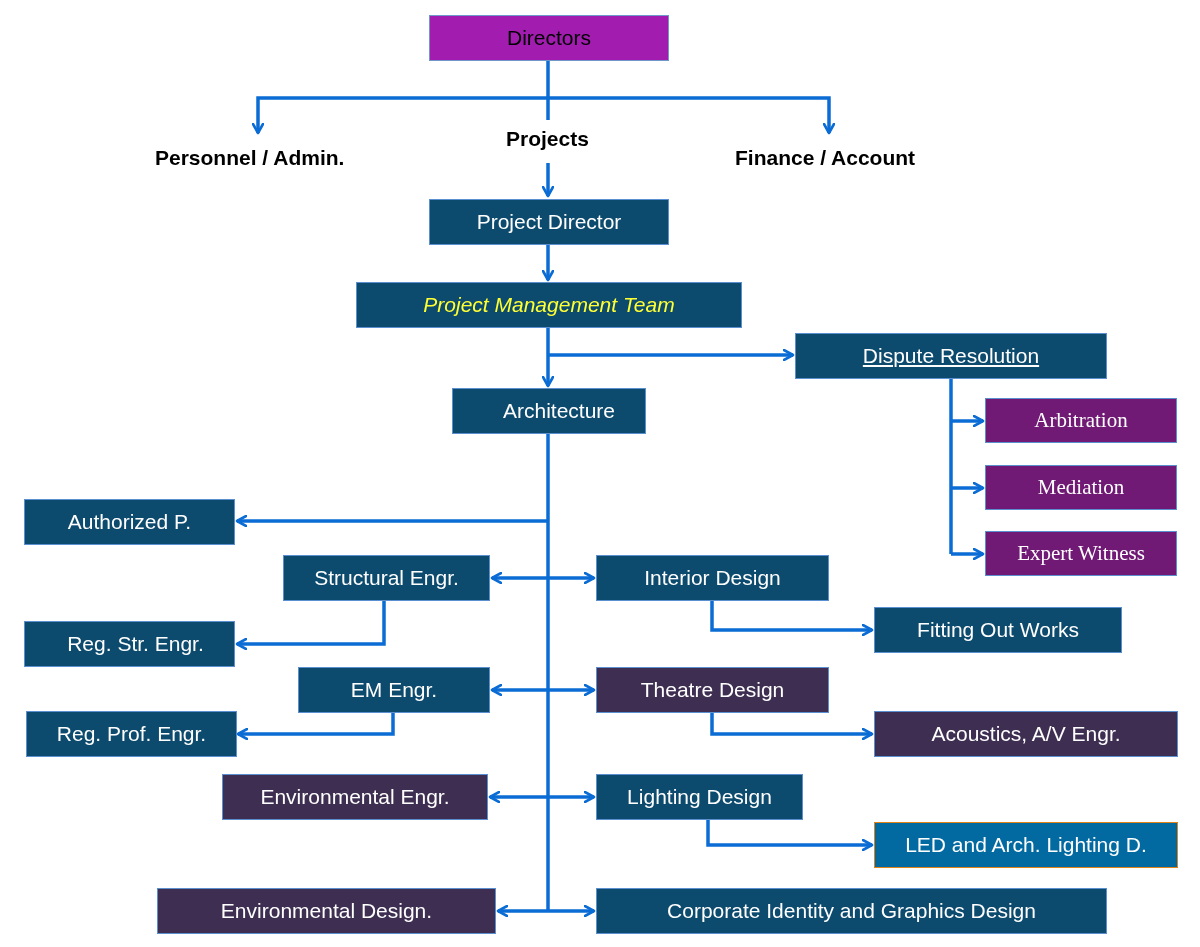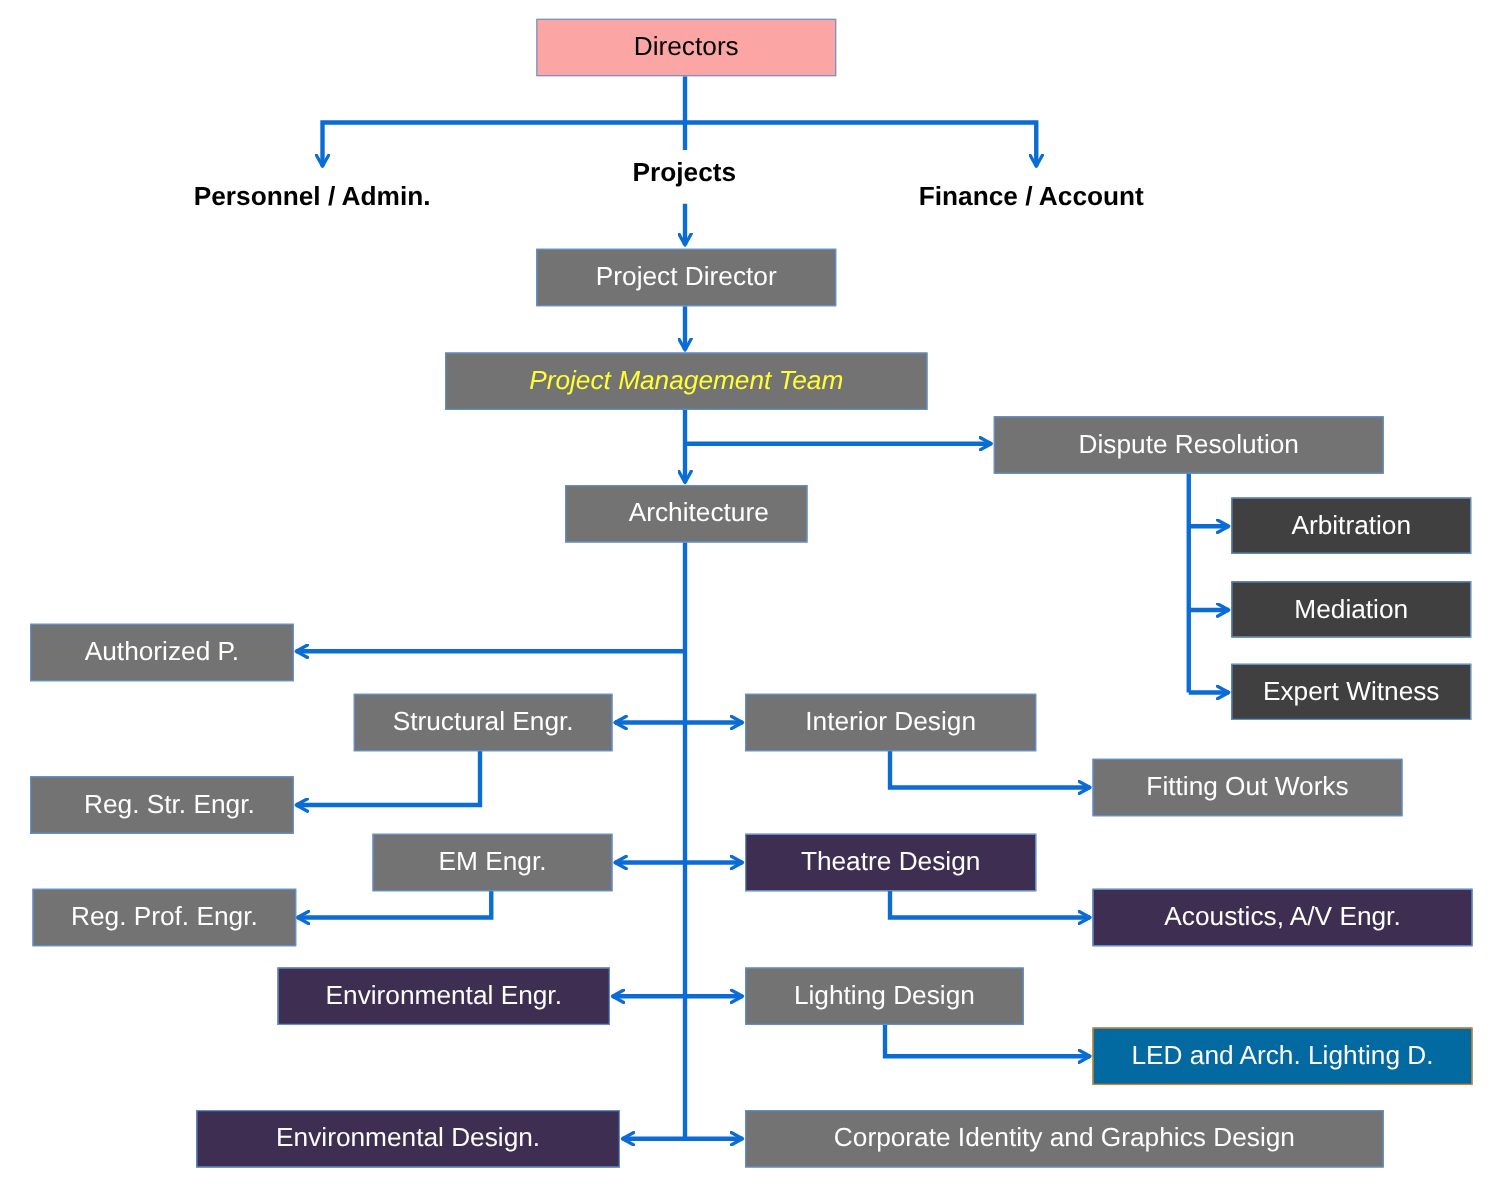--- a/index.html
+++ b/index.html
@@ -2,25 +2,25 @@
 <html><head>
 <meta charset="utf-8">
 <style>
   html, body { margin: 0; padding: 0; background: #ffffff; }
   body { width: 1200px; height: 947px; position: relative; overflow: hidden;
          font-family: "Liberation Sans", "DejaVu Sans", sans-serif; }
   #links { position: absolute; left: 0; top: 0; width: 1200px; height: 947px; }
   .node { position: absolute; box-sizing: border-box; display: flex; align-items: center;
           justify-content: center; color: #ffffff; font-size: 21px; border: 1.5px solid #5b8fd0;
           white-space: nowrap; }
-  .navy { background: #737373; }
+  .navy { background: #0c4a6e; }
   .plum { background: #3e2f52; }
-  .red { background: #404040; }
+  .red { background: #701a75; font-family: Liberation Serif, serif; }
   .orange { background: #0369a1; border-color: #e0841a; }
-  .gold { background: #fca5a5; color: #000000; border-color: #6f98c8; }
+  .gold { background: #a21caf; color: #000000; border-color: #6f98c8; }
   .yellow-text { color: #ffff33; font-style: italic; }
   .label { position: absolute; font-weight: bold; font-size: 21px; color: #000000; white-space: nowrap; }
 </style>
 </head>
 <body>
 
 <svg id="links" xmlns="http://www.w3.org/2000/svg">
   <defs>
     <marker id="ah" viewBox="0 0 12 12" refX="10" refY="6" markerWidth="12" markerHeight="12" markerUnits="userSpaceOnUse" orient="auto-start-reverse">
       <path d="M1,1 L10,6 L1,11" fill="none" stroke="#0a6cd4" stroke-width="2.6" stroke-linecap="round" stroke-linejoin="round"></path>
@@ -70,21 +70,21 @@
 <div class="node gold" style="left:429px; top:15px; width:240px; height:46px;">Directors</div>
 
 <div class="label" style="left:155px; top:146px;">Personnel / Admin.</div>
 <div class="label" style="left:506px; top:127px;">Projects</div>
 <div class="label" style="left:735px; top:146px;">Finance / Account</div>
 
 <div class="node navy" style="left:429px; top:199px; width:240px; height:46px;">Project Director</div>
 
 <div class="node navy yellow-text" style="left:356px; top:282px; width:386px; height:46px;">Project Management Team</div>
 
-<div class="node navy" style="left:795px; top:333px; width:312px; height:46px;">Dispute Resolution</div>
+<div class="node navy" style="left:795px; top:333px; width:312px; height:46px;text-decoration:underline;">Dispute Resolution</div>
 
 <div class="node red" style="left:985px; top:398px; width:192px; height:45px;">Arbitration</div>
 <div class="node red" style="left:985px; top:465px; width:192px; height:45px;text-align:center;">Mediation</div>
 <div class="node red" style="left:985px; top:531px; width:192px; height:45px;">Expert Witness</div>
 
 <div class="node navy" style="left:452px; top:388px; width:194px; height:46px;padding-left:20px;">Architecture</div>
 
 <div class="node navy" style="left:24px; top:499px; width:211px; height:46px;">Authorized P.</div>
 
 <div class="node navy" style="left:283px; top:555px; width:207px; height:46px;">Structural Engr.</div>
@@ -93,18 +93,18 @@
 <div class="node navy" style="left:24px; top:621px; width:211px; height:46px;padding-left:12px;">Reg. Str. Engr.</div>
 <div class="node navy" style="left:874px; top:607px; width:248px; height:46px;">Fitting Out Works</div>
 
 <div class="node navy" style="left:298px; top:667px; width:192px; height:46px;">EM Engr.</div>
 <div class="node plum" style="left:596px; top:667px; width:233px; height:46px;">Theatre Design</div>
 
 <div class="node navy" style="left:26px; top:711px; width:211px; height:46px;">Reg. Prof. Engr.</div>
 <div class="node plum" style="left:874px; top:711px; width:304px; height:46px;">Acoustics, A/V Engr.</div>
 
 <div class="node plum" style="left:222px; top:774px; width:266px; height:46px;">Environmental Engr.</div>
-<div class="node navy" style="left:596px; top:774px; width:223px; height:46px;">Lighting Design</div>
+<div class="node navy" style="left:596px; top:774px; width:207px; height:46px;">Lighting Design</div>
 
 <div class="node orange" style="left:874px; top:822px; width:304px; height:46px;">LED and Arch. Lighting D.</div>
 
 <div class="node plum" style="left:157px; top:888px; width:339px; height:46px;">Environmental Design.</div>
 <div class="node navy" style="left:596px; top:888px; width:511px; height:46px;">Corporate Identity and Graphics Design</div>
 
 </body></html>

